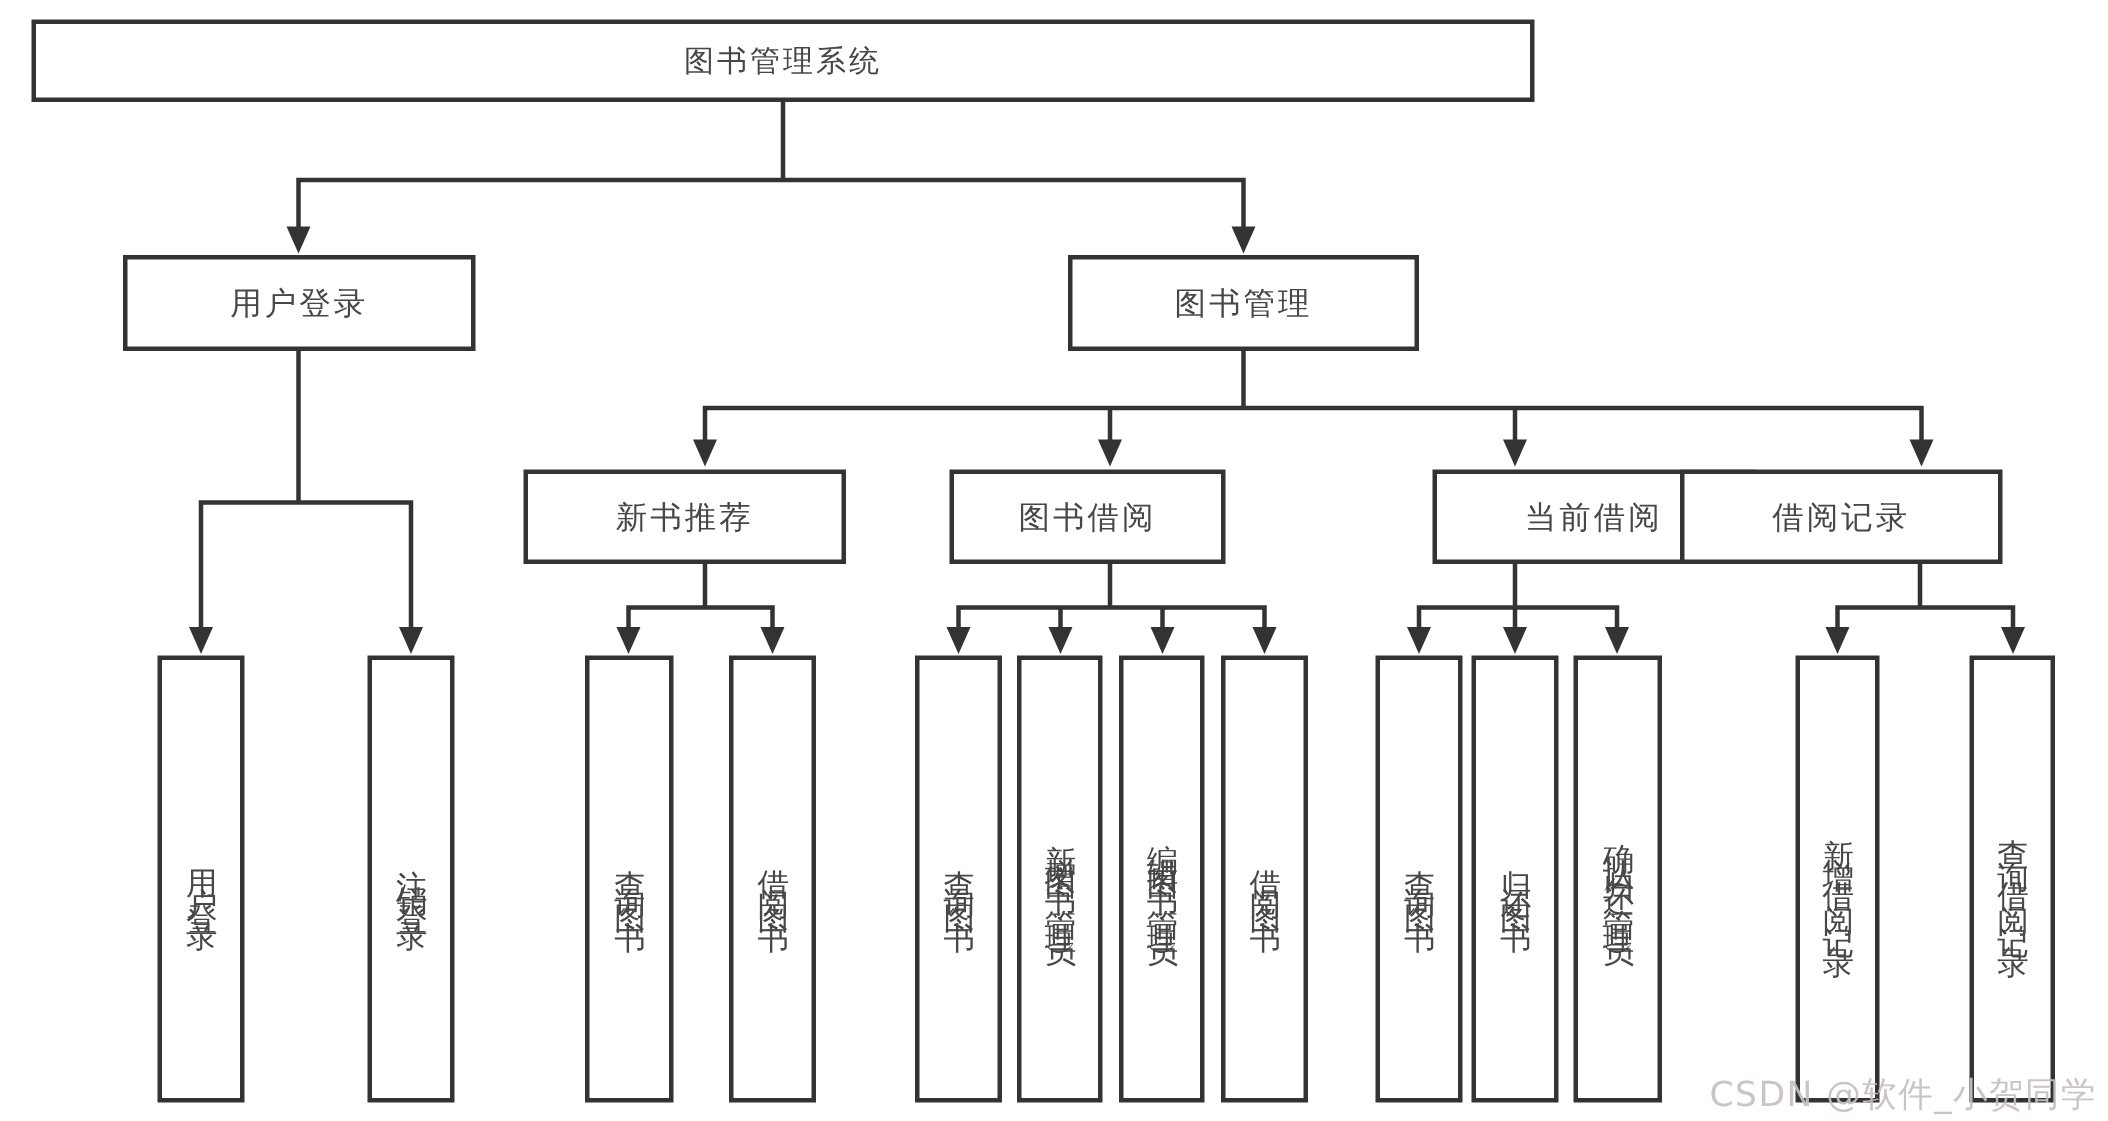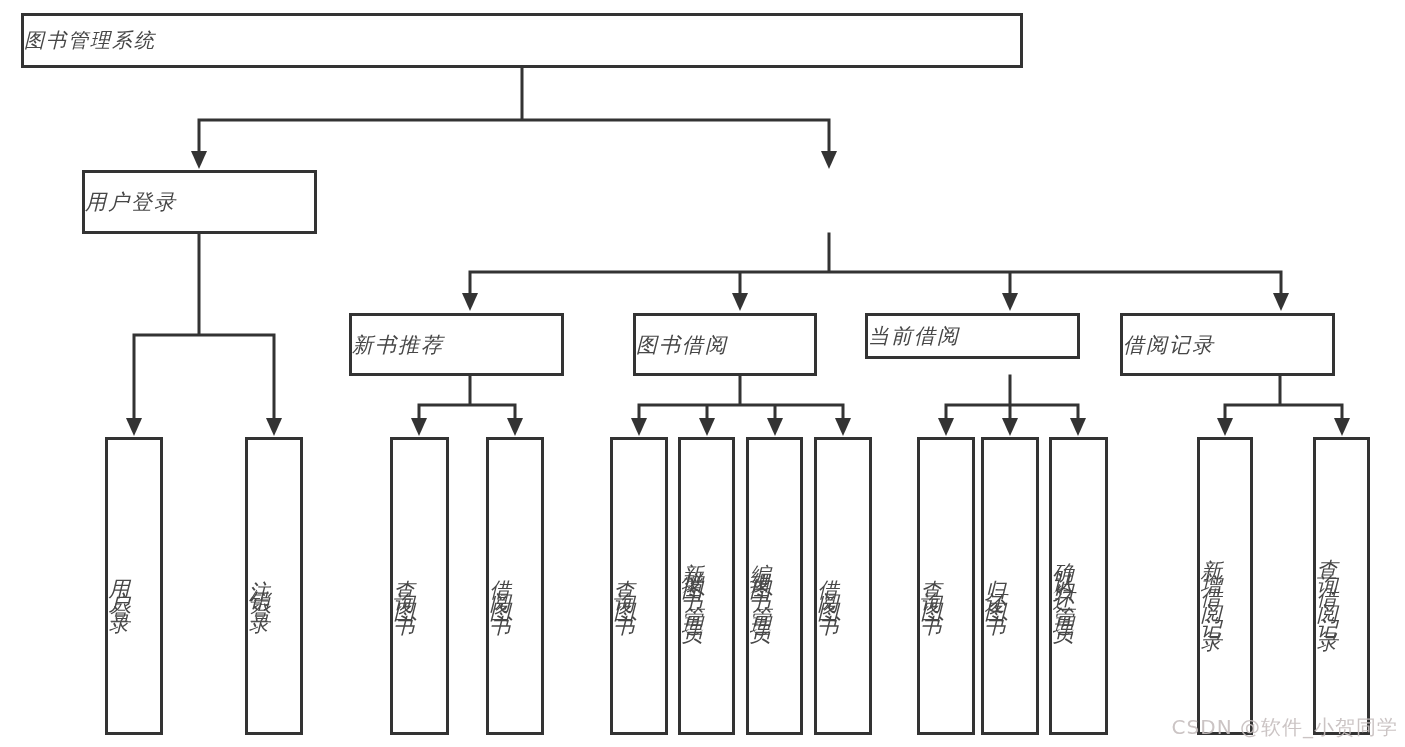--- a/index.html
+++ b/index.html
@@ -17,22 +17,22 @@
     width: 1405px; height: 747px;
     z-index: 0;
   }
   .box {
     position: absolute;
     box-sizing: border-box;
     border: 3px solid #333333;
     background: #ffffff;
     display: flex;
     align-items: center;
+    justify-content: center;
     z-index: 1;
-    font-style: italic;
   }
   .hlabel {
     font-size: 21px;
     color: #474747;
     letter-spacing: 2px;
     white-space: nowrap;
   }
   .root .hlabel { font-size: 20px; }
   .vtext {
     writing-mode: vertical-rl;
@@ -42,21 +42,21 @@
     color: #474747;
     letter-spacing: 0.55em;
     white-space: nowrap;
   }
   .vtext.long { letter-spacing: 0.42em; }
   .vtext.mid  { letter-spacing: 0.70em; }
   .watermark {
     position: absolute;
     right: 7px;
     top: 714px;
-    font-size: 20px;
+    font-size: 23px;
     letter-spacing: 1px;
     color: rgba(199, 191, 191, 0.92);
     z-index: 5;
     white-space: nowrap;
   }
 </style>
 </head>
 <body>
 
 <div class="stage">
@@ -101,28 +101,31 @@
     </g>
   </svg>
 
   <div class="box root" style="left:21px;top:13px;width:1002px;height:55px">
     <span class="hlabel">图书管理系统</span>
   </div>
 
   <div class="box" style="left:82px;top:170px;width:235px;height:64px">
     <span class="hlabel">用户登录</span>
   </div>
+  <div class="box" style="left:712px;top:170px;width:234px;height:64px">
+    <span class="hlabel">图书管理</span>
+  </div>
 
   <div class="box" style="left:349px;top:313px;width:215px;height:63px">
     <span class="hlabel">新书推荐</span>
   </div>
   <div class="box" style="left:633px;top:313px;width:184px;height:63px">
     <span class="hlabel">图书借阅</span>
   </div>
-  <div class="box" style="left:865px;top:313px;width:215px;height:46px">
+  <div class="box" style="left:955px;top:313px;width:215px;height:63px">
     <span class="hlabel">当前借阅</span>
   </div>
   <div class="box" style="left:1120px;top:313px;width:215px;height:63px">
     <span class="hlabel">借阅记录</span>
   </div>
 
   <div class="box" style="left:105px;top:437px;width:58px;height:298px">
     <span class="vtext">用户登录</span>
   </div>
   <div class="box" style="left:245px;top:437px;width:58px;height:298px">

